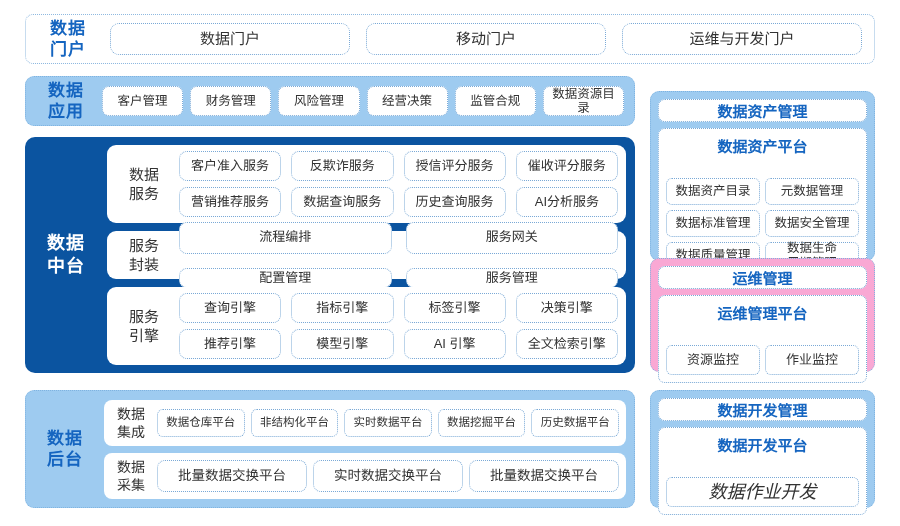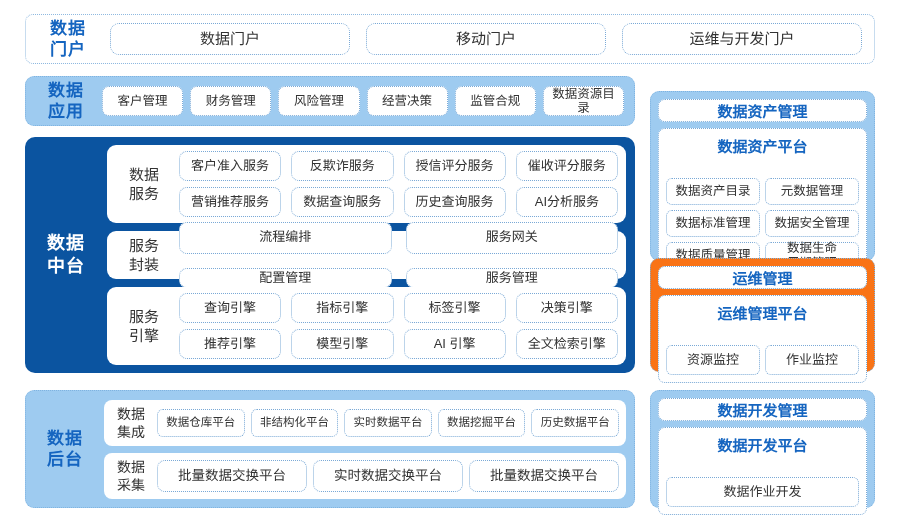--- a/index.html
+++ b/index.html
@@ -121,21 +121,21 @@
   
   .right-box{
     position:absolute;left:650px;width:225px;
     box-sizing:border-box;
     border:1.5px dotted #7fb3e0;
     border-radius:9px;
     padding:7px;
     display:flex;flex-direction:column;gap:6px;
   }
   .right-box.filled{background:#9ecbf0;}
-  .right-box.plain{background:#f97316;}
+  .right-box.plain{background:#f9a8d4;}
   .rb-header{
     background:#ffffff;
     border:1.3px dotted #7aa9d6;
     border-radius:7px;
     color:#1565c0;font-weight:bold;font-size:15px;
     height:28px;display:flex;align-items:center;justify-content:center;
     box-sizing:border-box;
   }
   .rb-body{
     background:#ffffff;
@@ -153,21 +153,21 @@
   .rb-grid{display:grid;gap:5px;}
   .rb-grid.c2{grid-template-columns:1fr 1fr;}
   .rb-grid.c1{grid-template-columns:1fr;}
   .rb-grid .chip{height:28px;font-size:12.5px;border-radius:6px;}
   .rb-grid.c2.tall .chip{height:27px;}
 
   #asset-box{top:91px;height:170px;}
   #ops-box{top:258px;height:114px;}
   #dev-box{top:390px;height:118px;}
   #ops-box .rb-grid .chip{height:30px;font-size:13px;}
-  #dev-box .rb-grid .chip{height:30px;font-size:13px;}
+  #dev-box .rb-grid .chip{height:30px;font-size:18px;font-style:italic;}
 </style>
 </head>
 <body>
 
 <div class="canvas">
 
   <div id="portal-row">
     <div class="row-label">数据
 门户</div>
     <div class="cells">

